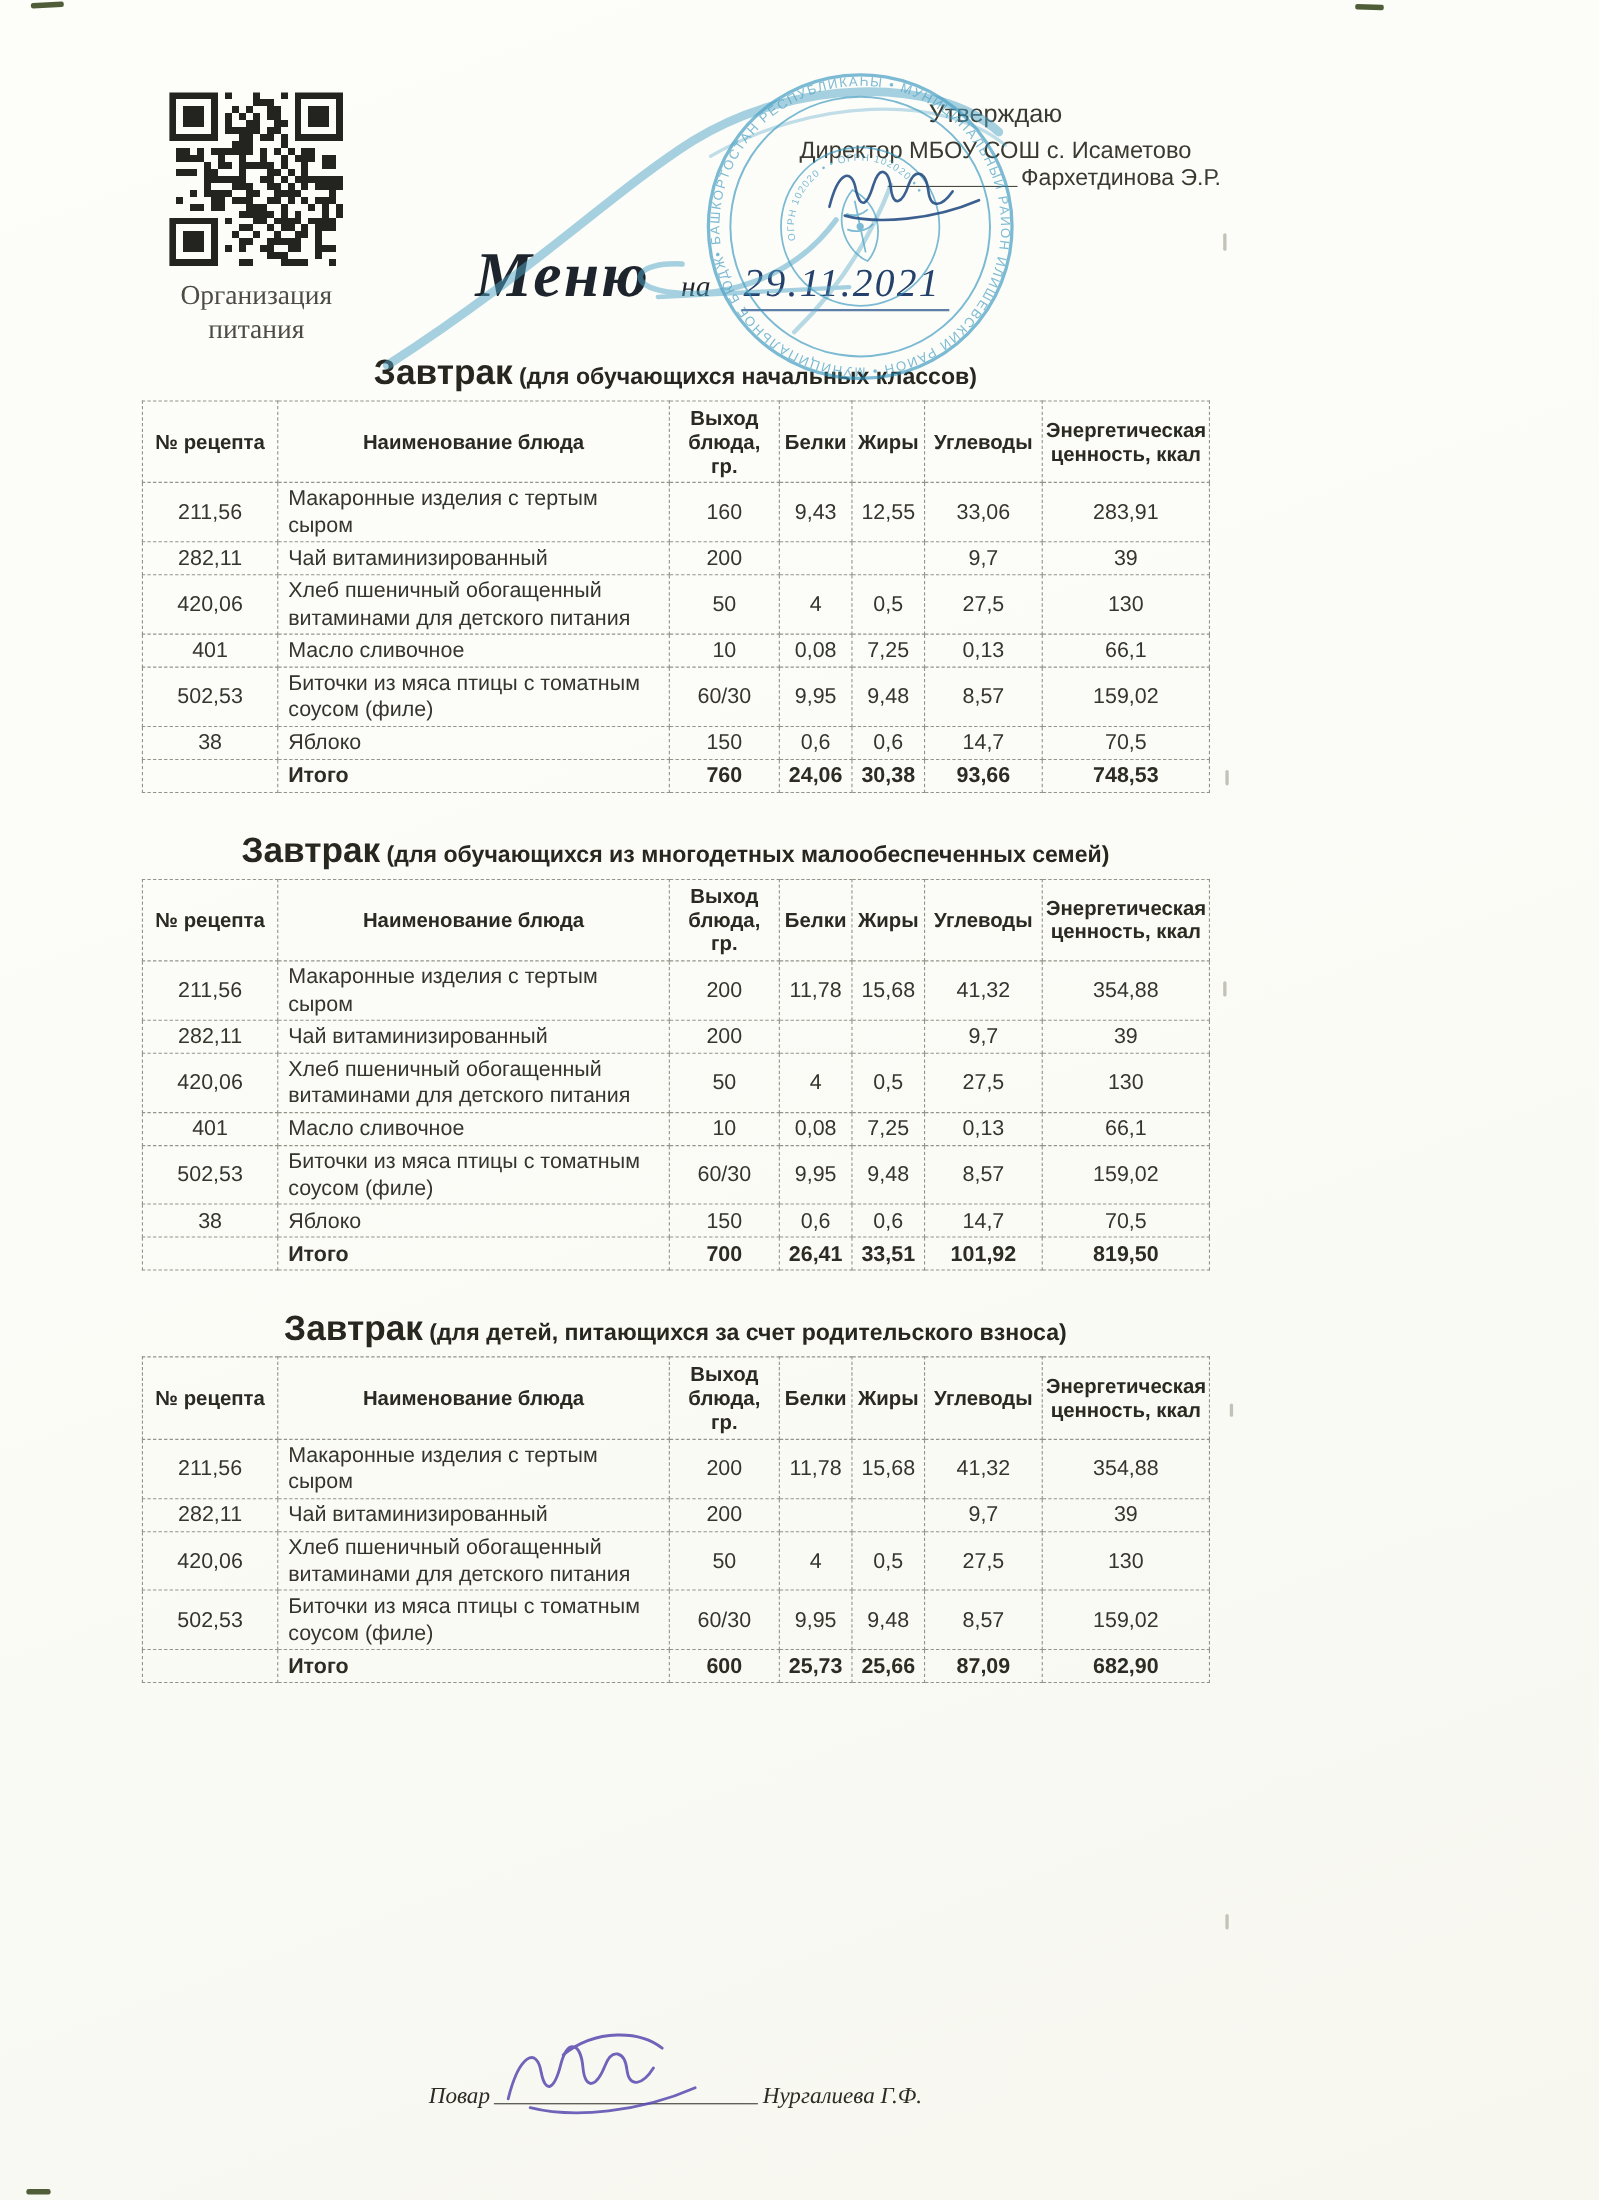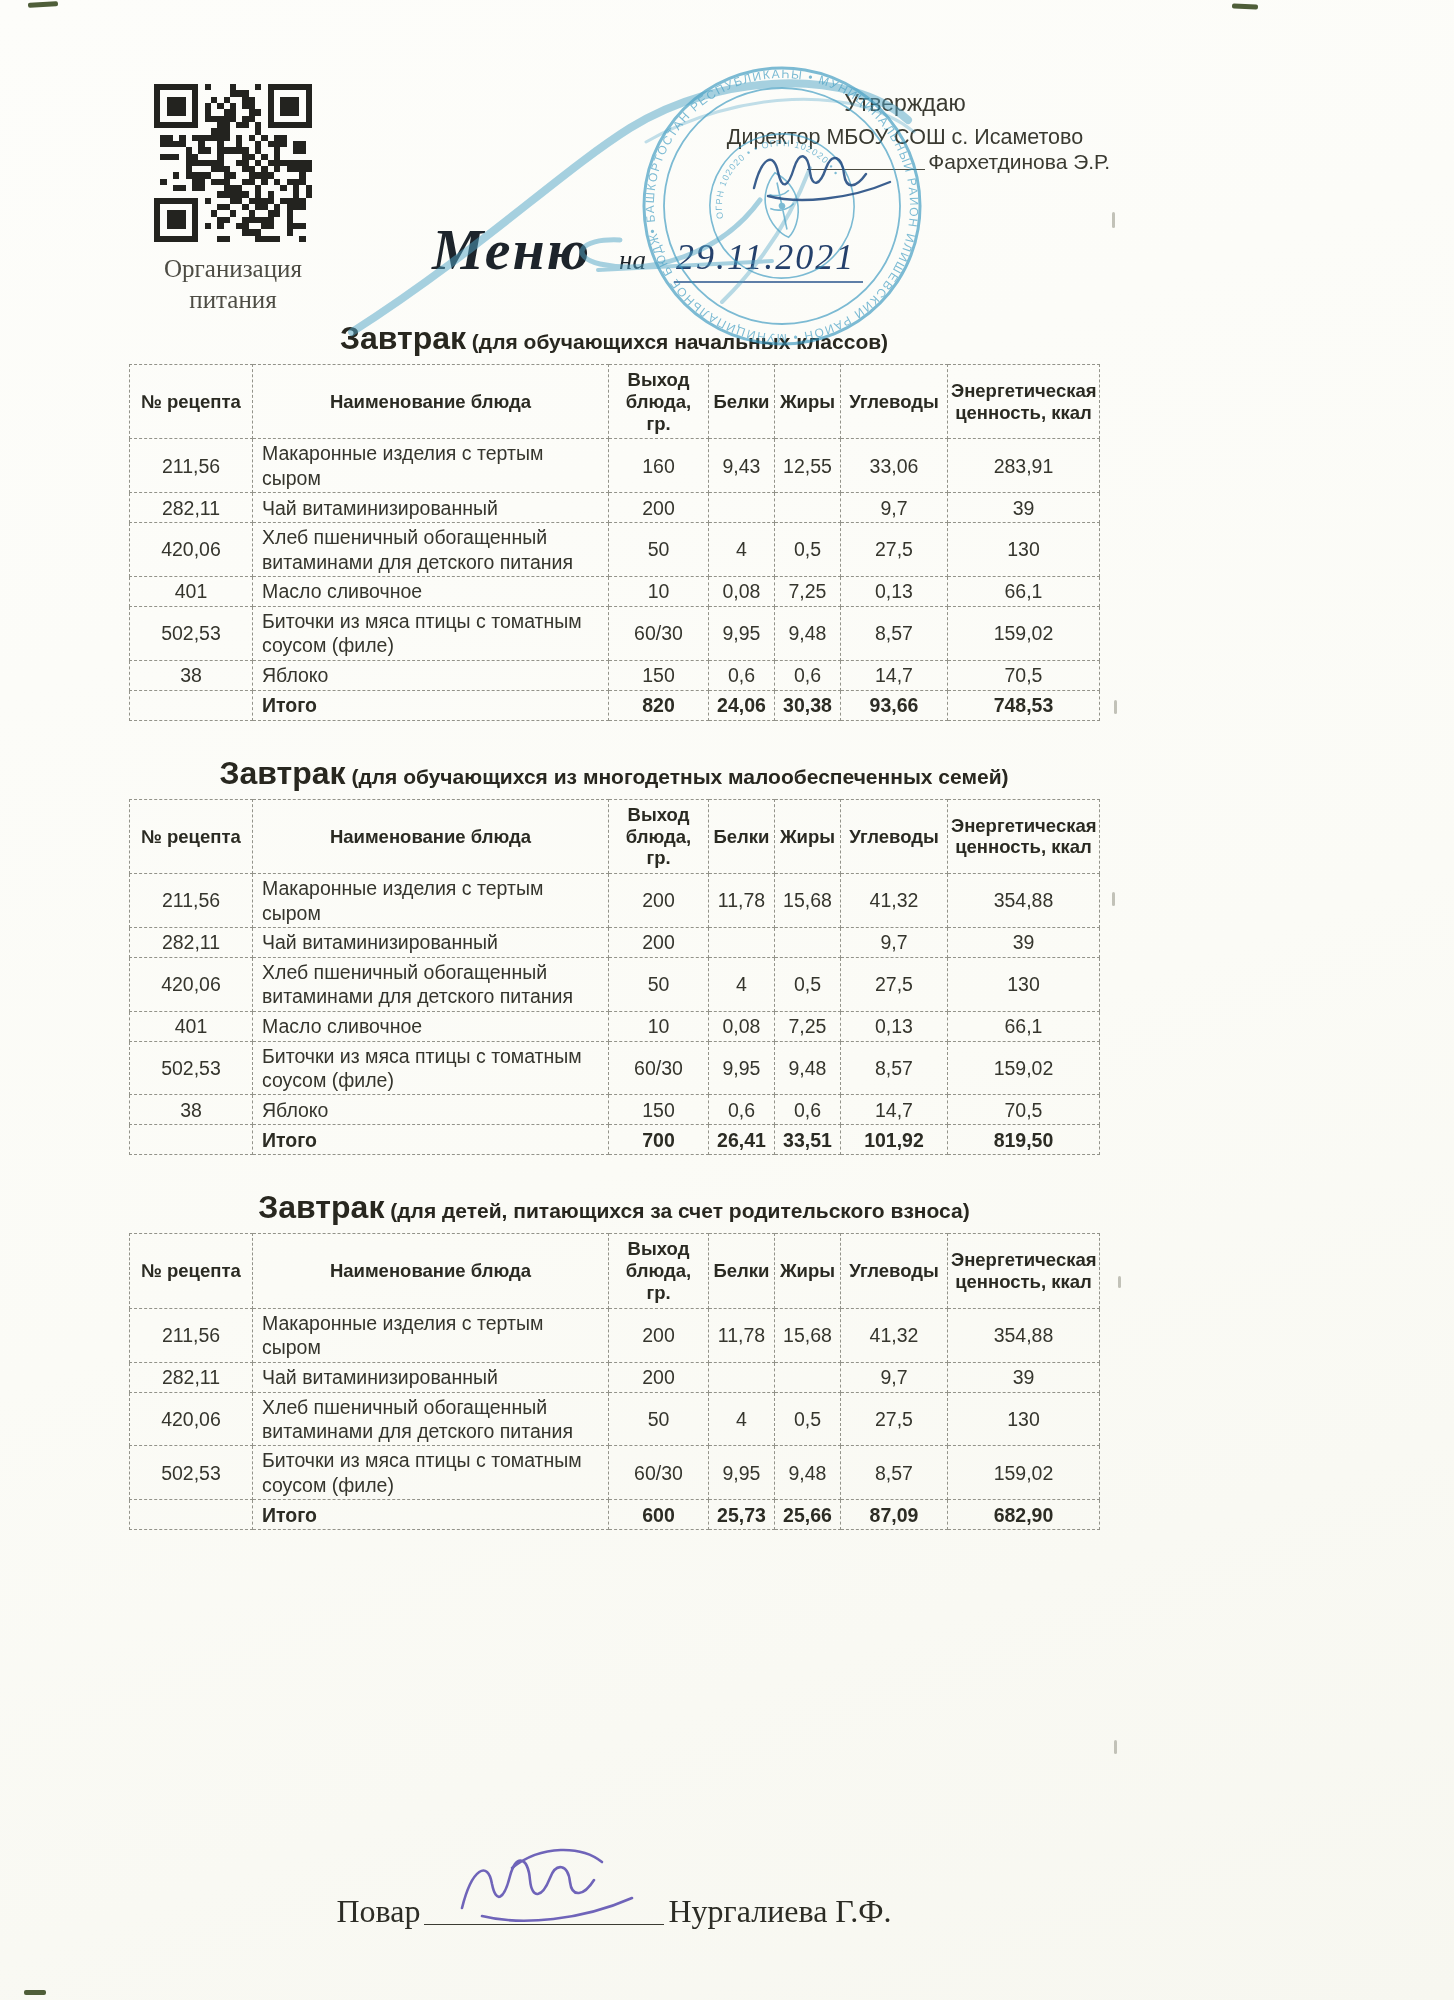--- a/index.html
+++ b/index.html
@@ -60,21 +60,21 @@
     font-size: 19.5px; line-height: 1.25; padding: 2px 6px; height: 30px;
     text-align: center; vertical-align: middle; color: #35352d;
   }
   .menu-table td.name-col { text-align: left; padding-left: 9px; }
   tr.total td { font-weight: bold; color: #2c2c24; }
 
   
   .footer-row {
     position: absolute; left: 129px; top: 1893px; width: 970px; z-index: 1;
     display: flex; justify-content: center; align-items: flex-end;
-    font-family: "Liberation Serif", serif; font-size: 32px; color: #2c2c25;
+    font-family: "Liberation Serif", serif; font-style: italic; font-size: 21px; color: #2c2c25;
   }
   .cook-line { display: inline-block; width: 240px; border-bottom: 1.7px solid #3c3c33; height: 3px; margin: 0 4px 5px 4px; }
 
   
   svg.overlay { position: absolute; pointer-events: none; }
   .stamp   { left: 636px; top: 60px;  z-index: 3; opacity: 0.62; transform: rotate(-12deg); }
   .flourish{ left: 290px; top: 50px;  z-index: 3; opacity: 0.5; }
   .dir-sig { left: 748px; top: 138px; z-index: 4; opacity: 0.9; }
   .cook-sig{ left: 452px; top: 1838px; z-index: 4; opacity: 0.85; }
 
@@ -550,21 +550,21 @@
               <td class="name-col">Яблоко</td>
               <td>150</td>
               <td>0,6</td>
               <td>0,6</td>
               <td>14,7</td>
               <td>70,5</td>
             </tr>
             <tr class="total">
               <td></td>
               <td class="name-col">Итого</td>
-              <td>820</td>
+              <td>760</td>
               <td>24,06</td>
               <td>30,38</td>
               <td>93,66</td>
               <td>748,53</td>
             </tr>
           </tbody>
     </table>
   </section>
 
   <section class="table-block">

